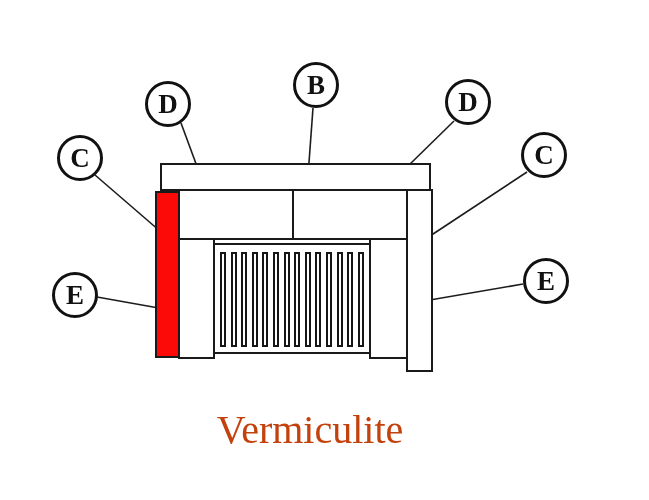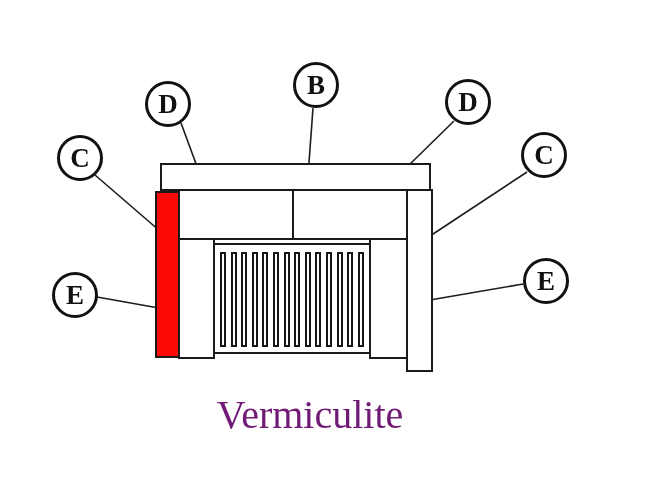--- a/index.html
+++ b/index.html
@@ -74,25 +74,25 @@
   .callout-d-left  { left: 145px; top: 81px; }
   .callout-b       { left: 293px; top: 62px; }
   .callout-d-right { left: 445px; top: 79px; }
   .callout-c-left  { left: 57px;  top: 135px; }
   .callout-c-right { left: 521px; top: 132px; }
   .callout-e-left  { left: 52px;  top: 272px; }
   .callout-e-right { left: 523px; top: 258px; }
 
   .caption {
     position: absolute;
-    left: 105px; top: 391px; width: 410px;
+    left: 105px; top: 406px; width: 410px;
     text-align: center;
     font-family: "Liberation Serif", serif;
     font-size: 40px;
-    color: #701a75;
+    color: #c2410c;
   }
 </style>
 </head>
 <body>
 
 <div class="stage">
 
   <svg class="leaders" viewBox="0 0 649 500">
     <line x1="181" y1="123" x2="216" y2="218"></line>
     <line x1="313" y1="108" x2="308" y2="176"></line>

